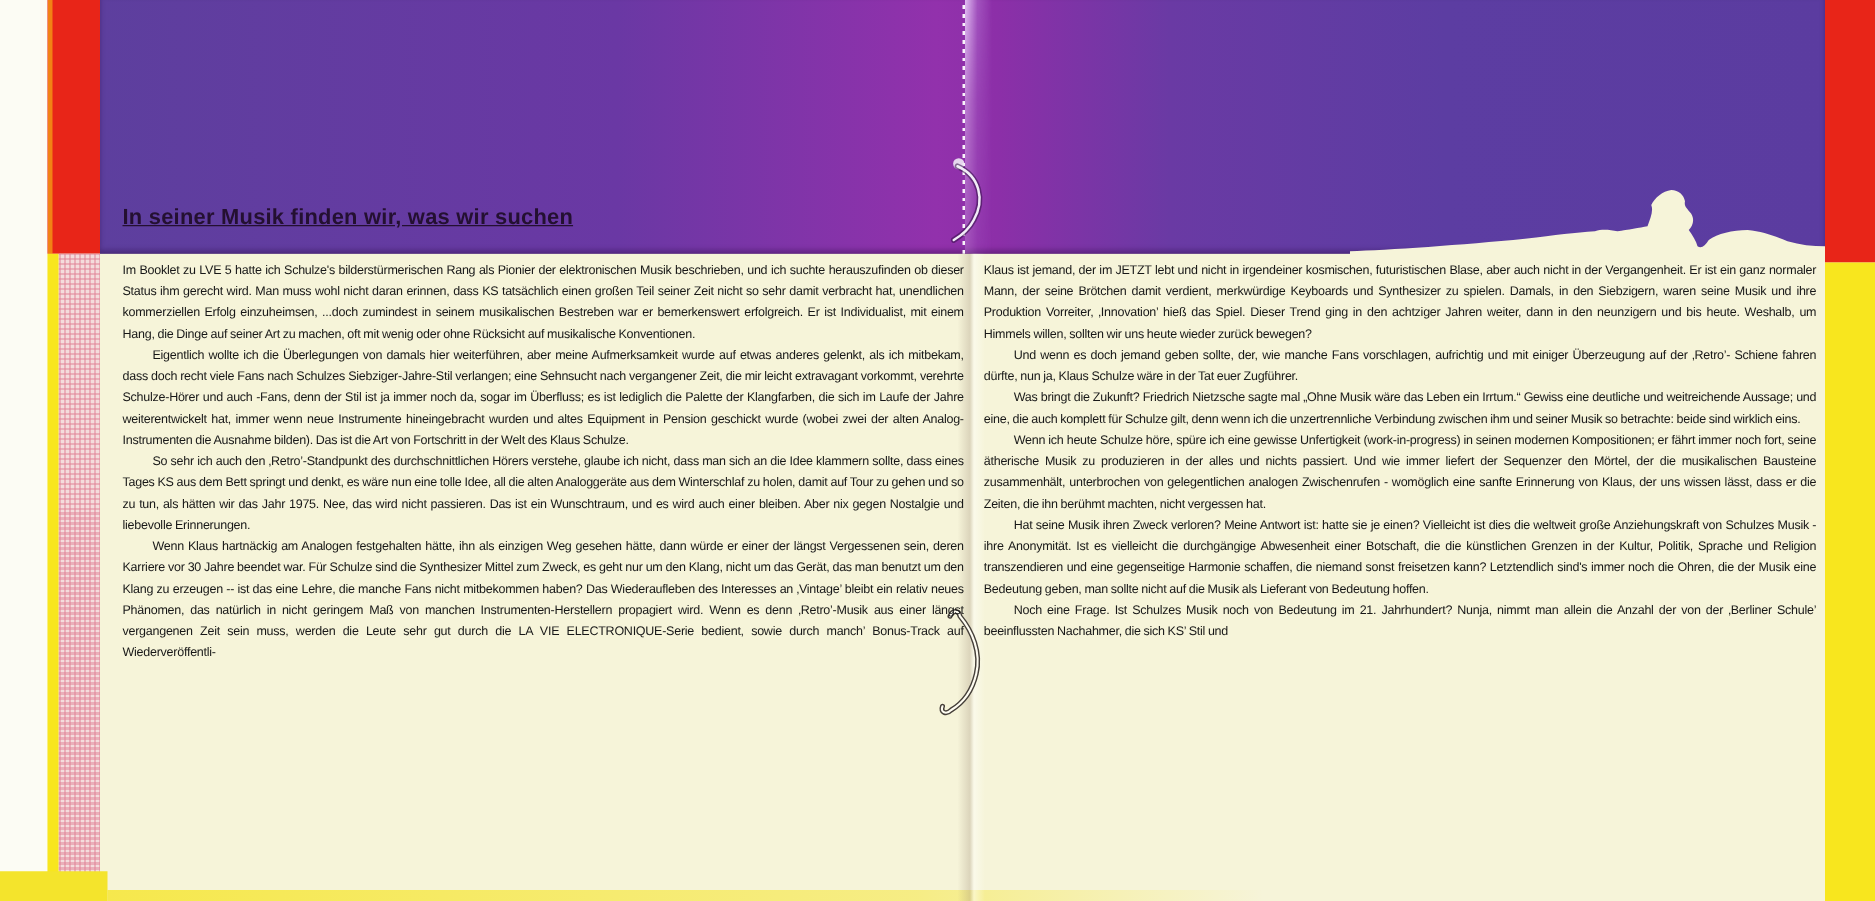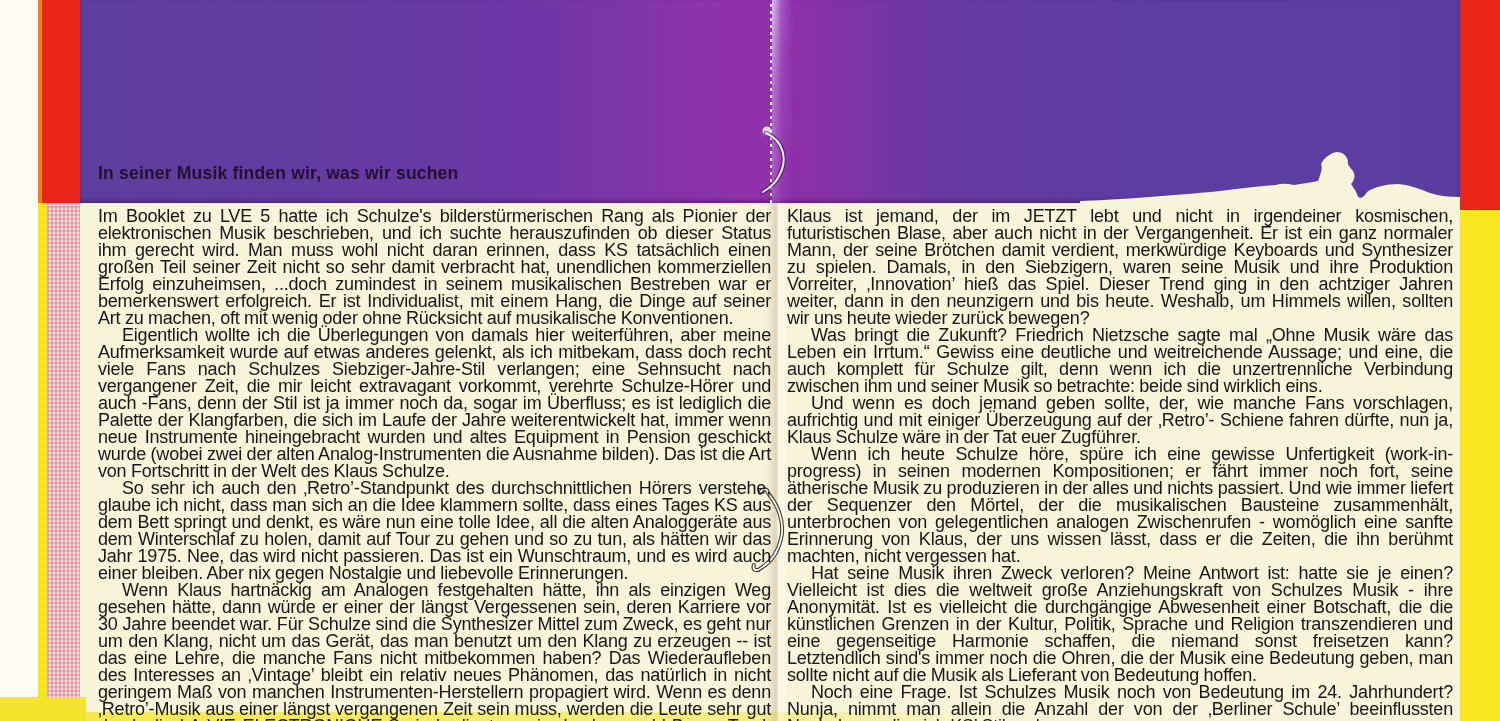--- a/index.html
+++ b/index.html
@@ -33,26 +33,26 @@
     background:linear-gradient(90deg,rgba(240,215,255,.85),rgba(200,150,230,.35) 45%,rgba(160,90,200,0));
     -webkit-mask-image:linear-gradient(180deg,#000 0%,rgba(0,0,0,.55) 40%,rgba(0,0,0,.25) 100%);
             mask-image:linear-gradient(180deg,#000 0%,rgba(0,0,0,.55) 40%,rgba(0,0,0,.25) 100%);}
   .fold-crease{position:absolute;left:770px;top:0;width:2px;height:203px;
     background:repeating-linear-gradient(0deg,rgba(255,255,255,.95) 0 3px,rgba(255,255,255,0) 3px 7px);}
   .fold-shadow{position:absolute;left:766px;top:203px;width:22px;height:518px;
     background:linear-gradient(90deg,rgba(150,130,110,0),rgba(150,130,110,.28) 45%,rgba(255,255,250,.5) 60%,rgba(150,130,110,0));}
   .staple{position:absolute;}
   
   .title{position:absolute;left:98px;top:163px;width:660px;
-    font-size:17.5px;font-weight:bold;letter-spacing:.2px;color:#241031;}
+    font-size:17.5px;font-weight:bold;letter-spacing:.2px;color:#241031;text-decoration:underline;}
   .col{position:absolute;top:208px;color:#171717;}
   .col-left{left:98px;width:673px;}
   .col-right{left:787px;width:666px;}
   .para{margin:0;text-align:justify;text-indent:24px;
-    font-size:18px;line-height:17px;letter-spacing:-.2px;word-spacing:-.3px;}
+    font-size:10px;line-height:17px;letter-spacing:-.2px;word-spacing:-.3px;}
   .para:first-child{text-indent:0;}
 </style>
 </head>
 <body>
 
 <div class="spread">
 
   <div class="left-margin"></div>
   <div class="purple-band"></div>
   <div class="left-red"></div>
@@ -88,20 +88,20 @@
   <div class="title">In seiner Musik finden wir, was wir suchen</div>
 
   <div class="col col-left">
       <p class="para">Im Booklet zu LVE 5 hatte ich Schulze's bilderstürmerischen Rang als Pionier der elektronischen Musik beschrieben, und ich suchte herauszufinden ob dieser Status ihm gerecht wird. Man muss wohl nicht daran erinnen, dass KS tatsächlich einen großen Teil seiner Zeit nicht so sehr damit verbracht hat, unendlichen kommerziellen Erfolg einzuheimsen, ...doch zumindest in seinem musikalischen Bestreben war er bemerkenswert erfolgreich. Er ist Individualist, mit einem Hang, die Dinge auf seiner Art zu machen, oft mit wenig oder ohne Rücksicht auf musikalische Konventionen.</p>
       <p class="para">Eigentlich wollte ich die Überlegungen von damals hier weiterführen, aber meine Aufmerksamkeit wurde auf etwas anderes gelenkt, als ich mitbekam, dass doch recht viele Fans nach Schulzes Siebziger-Jahre-Stil verlangen; eine Sehnsucht nach vergangener Zeit, die mir leicht extravagant vorkommt, verehrte Schulze-Hörer und auch -Fans, denn der Stil ist ja immer noch da, sogar im Überfluss; es ist lediglich die Palette der Klangfarben, die sich im Laufe der Jahre weiterentwickelt hat, immer wenn neue Instrumente hineingebracht wurden und altes Equipment in Pension geschickt wurde (wobei zwei der alten Analog-Instrumenten die Ausnahme bilden). Das ist die Art von Fortschritt in der Welt des Klaus Schulze.</p>
       <p class="para">So sehr ich auch den ‚Retro’-Standpunkt des durchschnittlichen Hörers verstehe, glaube ich nicht, dass man sich an die Idee klammern sollte, dass eines Tages KS aus dem Bett springt und denkt, es wäre nun eine tolle Idee, all die alten Analoggeräte aus dem Winterschlaf zu holen, damit auf Tour zu gehen und so zu tun, als hätten wir das Jahr 1975. Nee, das wird nicht passieren. Das ist ein Wunschtraum, und es wird auch einer bleiben. Aber nix gegen Nostalgie und liebevolle Erinnerungen.</p>
       <p class="para">Wenn Klaus hartnäckig am Analogen festgehalten hätte, ihn als einzigen Weg gesehen hätte, dann würde er einer der längst Vergessenen sein, deren Karriere vor 30 Jahre beendet war. Für Schulze sind die Synthesizer Mittel zum Zweck, es geht nur um den Klang, nicht um das Gerät, das man benutzt um den Klang zu erzeugen -- ist das eine Lehre, die manche Fans nicht mitbekommen haben? Das Wiederaufleben des Interesses an ‚Vintage’ bleibt ein relativ neues Phänomen, das natürlich in nicht geringem Maß von manchen Instrumenten-Herstellern propagiert wird. Wenn es denn ‚Retro’-Musik aus einer längst vergangenen Zeit sein muss, werden die Leute sehr gut durch die LA VIE ELECTRONIQUE-Serie bedient, sowie durch manch’ Bonus-Track auf Wiederveröffentli-</p>
     </div>
   <div class="col col-right">
       <p class="para">Klaus ist jemand, der im JETZT lebt und nicht in irgendeiner kosmischen, futuristischen Blase, aber auch nicht in der Vergangenheit. Er ist ein ganz normaler Mann, der seine Brötchen damit verdient, merkwürdige Keyboards und Synthesizer zu spielen. Damals, in den Siebzigern, waren seine Musik und ihre Produktion Vorreiter, ‚Innovation’ hieß das Spiel. Dieser Trend ging in den achtziger Jahren weiter, dann in den neunzigern und bis heute. Weshalb, um Himmels willen, sollten wir uns heute wieder zurück bewegen?</p>
+      <p class="para">Und wenn es doch jemand geben sollte, der, wie manche Fans vorschlagen, aufrichtig und mit einiger Überzeugung auf der ‚Retro’- Schiene fahren dürfte, nun ja, Klaus Schulze wäre in der Tat euer Zugführer.</p>
       <p class="para">Was bringt die Zukunft? Friedrich Nietzsche sagte mal „Ohne Musik wäre das Leben ein Irrtum.“ Gewiss eine deutliche und weitreichende Aussage; und eine, die auch komplett für Schulze gilt, denn wenn ich die unzertrennliche Verbindung zwischen ihm und seiner Musik so betrachte: beide sind wirklich eins.</p>
-      <p class="para">Und wenn es doch jemand geben sollte, der, wie manche Fans vorschlagen, aufrichtig und mit einiger Überzeugung auf der ‚Retro’- Schiene fahren dürfte, nun ja, Klaus Schulze wäre in der Tat euer Zugführer.</p>
       <p class="para">Wenn ich heute Schulze höre, spüre ich eine gewisse Unfertigkeit (work-in-progress) in seinen modernen Kompositionen; er fährt immer noch fort, seine ätherische Musik zu produzieren in der alles und nichts passiert. Und wie immer liefert der Sequenzer den Mörtel, der die musikalischen Bausteine zusammenhält, unterbrochen von gelegentlichen analogen Zwischenrufen - womöglich eine sanfte Erinnerung von Klaus, der uns wissen lässt, dass er die Zeiten, die ihn berühmt machten, nicht vergessen hat.</p>
       <p class="para">Hat seine Musik ihren Zweck verloren? Meine Antwort ist: hatte sie je einen? Vielleicht ist dies die weltweit große Anziehungskraft von Schulzes Musik - ihre Anonymität. Ist es vielleicht die durchgängige Abwesenheit einer Botschaft, die die künstlichen Grenzen in der Kultur, Politik, Sprache und Religion transzendieren und eine gegenseitige Harmonie schaffen, die niemand sonst freisetzen kann? Letztendlich sind's immer noch die Ohren, die der Musik eine Bedeutung geben, man sollte nicht auf die Musik als Lieferant von Bedeutung hoffen.</p>
-      <p class="para">Noch eine Frage. Ist Schulzes Musik noch von Bedeutung im 24. Jahrhundert? Nunja, nimmt man allein die Anzahl der von der ‚Berliner Schule’ beeinflussten Nachahmer, die sich KS’ Stil und</p>
+      <p class="para">Noch eine Frage. Ist Schulzes Musik noch von Bedeutung im 21. Jahrhundert? Nunja, nimmt man allein die Anzahl der von der ‚Berliner Schule’ beeinflussten Nachahmer, die sich KS’ Stil und</p>
     </div>
 
 </div>
 
 </body></html>

